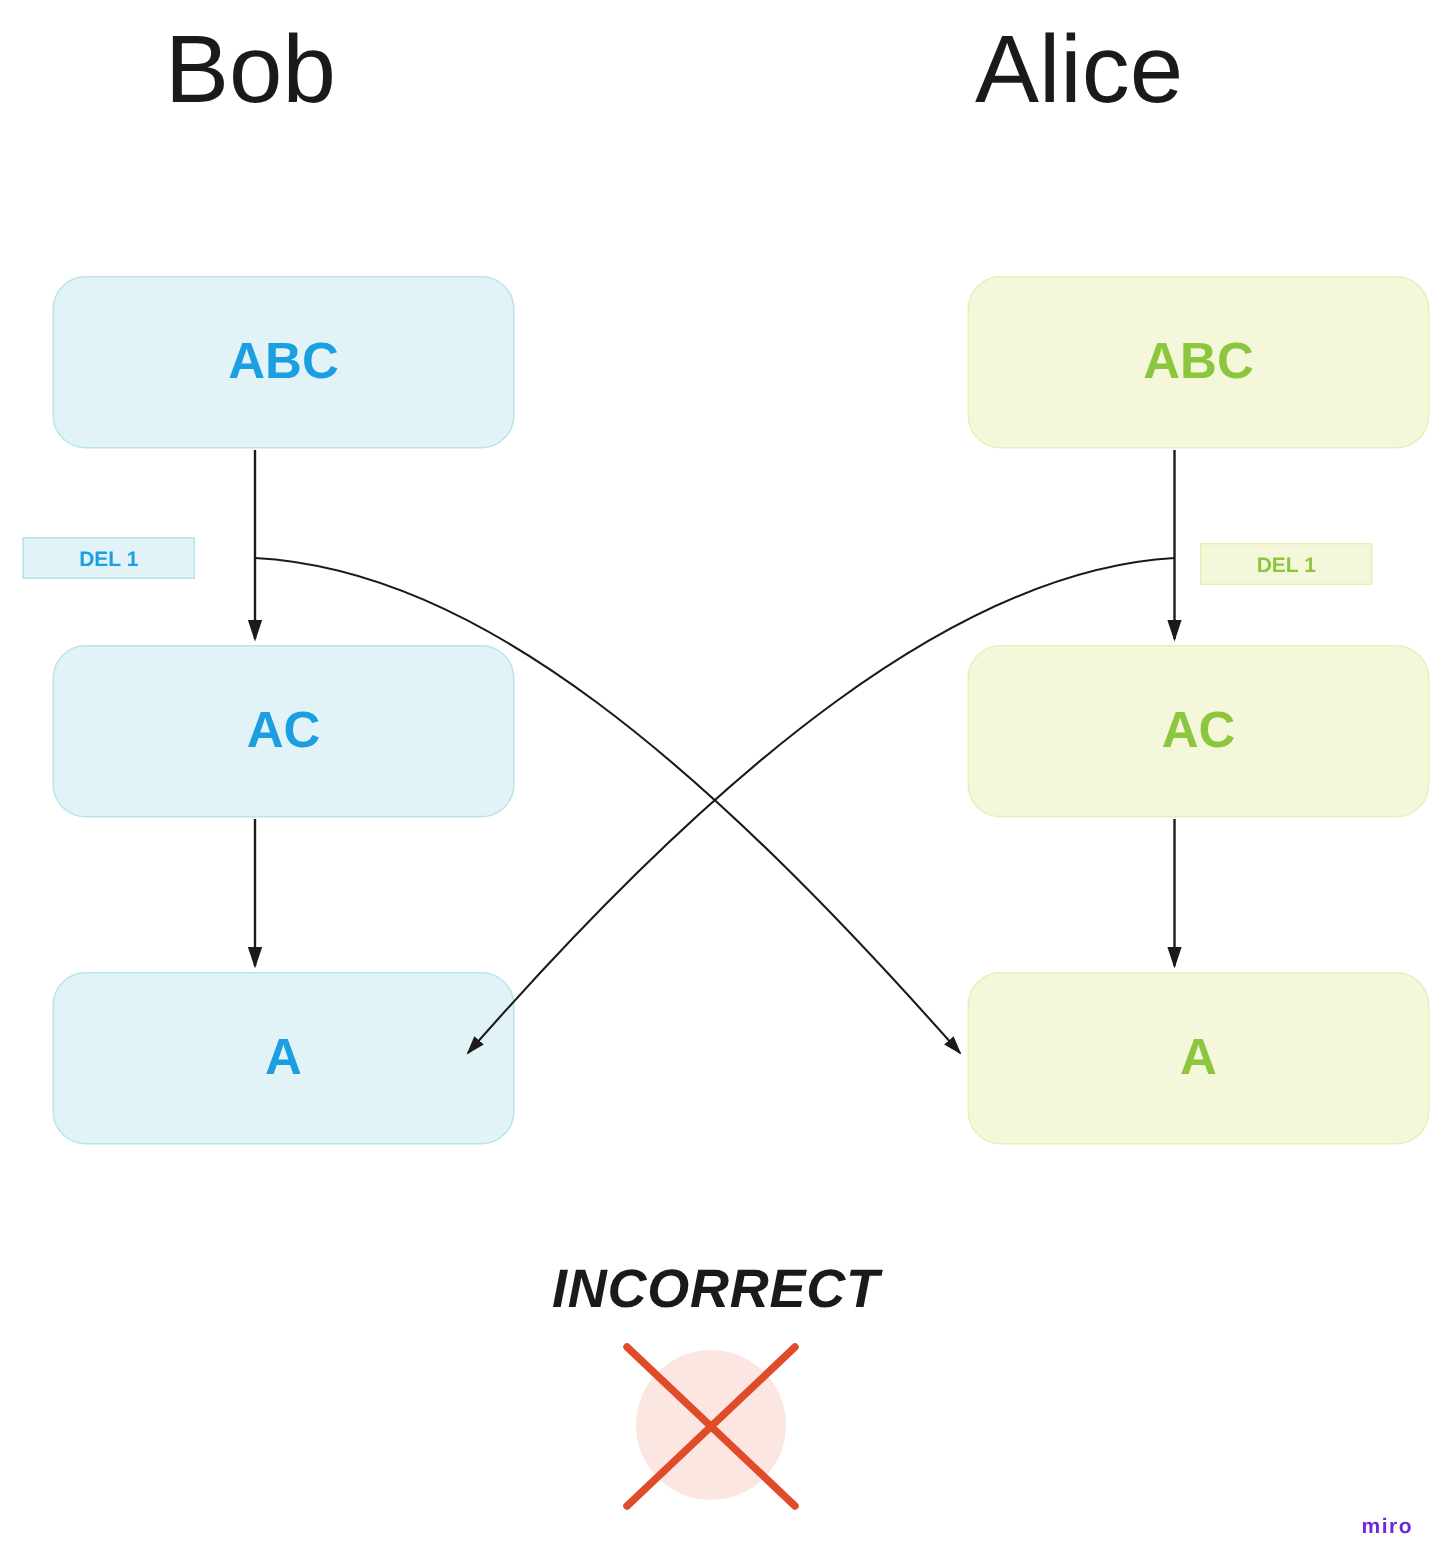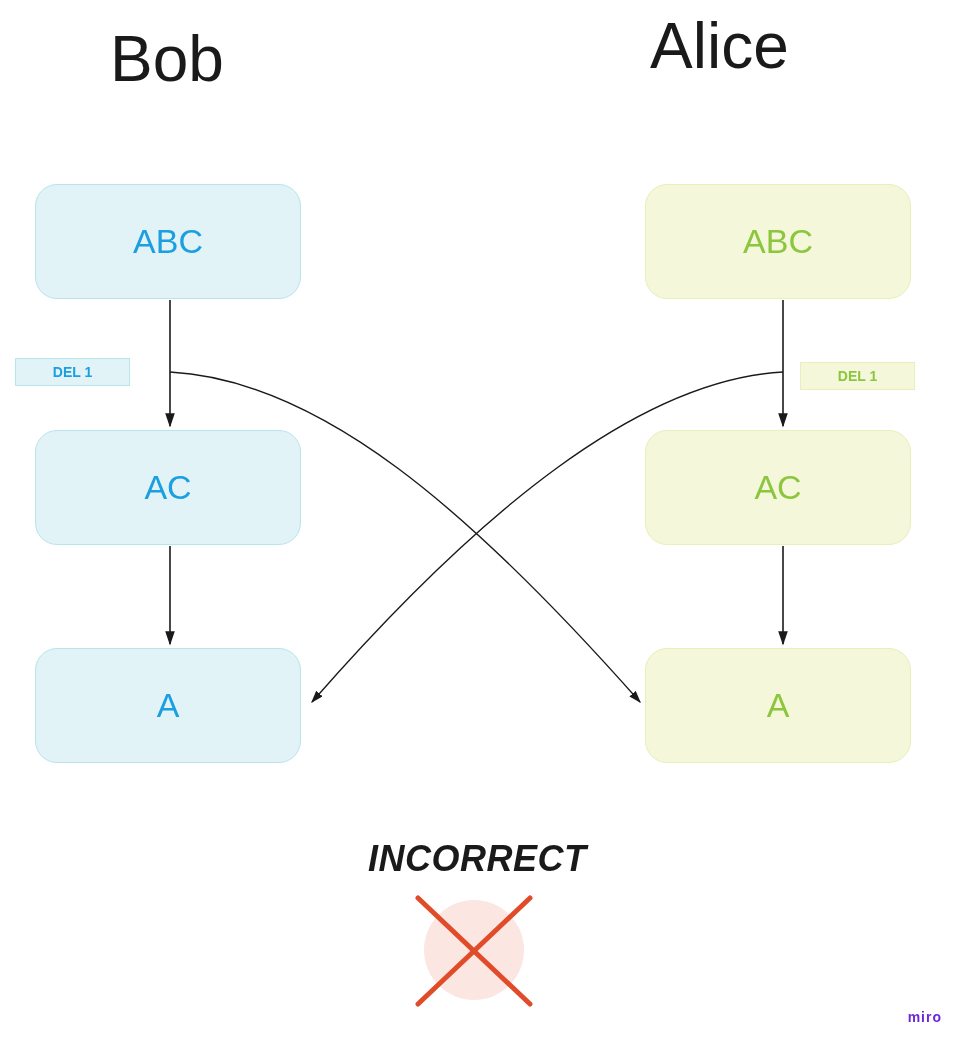--- a/index.html
+++ b/index.html
@@ -14,28 +14,28 @@
   }
   .title {
     position: absolute;
     font-size: 64px;
     font-weight: 400;
     color: #1a1a1a;
     line-height: 1;
   }
   .box {
     position: absolute;
-    width: 266px;
+    width: 308px;
     height: 115px;
     border-radius: 22px;
     display: flex;
     align-items: center;
     justify-content: center;
     font-size: 34px;
-    font-weight: 400;
+    font-weight: 700;
     box-sizing: border-box;
   }
   .box.blue {
     background: #e1f3f7;
     border: 1px solid #b8e4ec;
     color: #1b9fe0;
   }
   .box.green {
     background: #f4f7d9;
     border: 1px solid #e9efb8;
@@ -90,21 +90,21 @@
     bottom: 16px;
     font-size: 14px;
     font-weight: 600;
     color: #6d28d9;
     letter-spacing: 1px;
   }
 </style>
 </head>
 <body>
 
-<div class="title" style="left:110px; top:27px;">Bob</div>
+<div class="title" style="left:110px; top:14px;">Bob</div>
 <div class="title" style="left:650px; top:14px;">Alice</div>
 
 <div class="box blue" style="left:35px; top:184px;">ABC</div>
 <div class="box blue" style="left:35px; top:430px;">AC</div>
 <div class="box blue" style="left:35px; top:648px;">A</div>
 
 <div class="box green" style="left:645px; top:184px;">ABC</div>
 <div class="box green" style="left:645px; top:430px;">AC</div>
 <div class="box green" style="left:645px; top:648px;">A</div>
 

